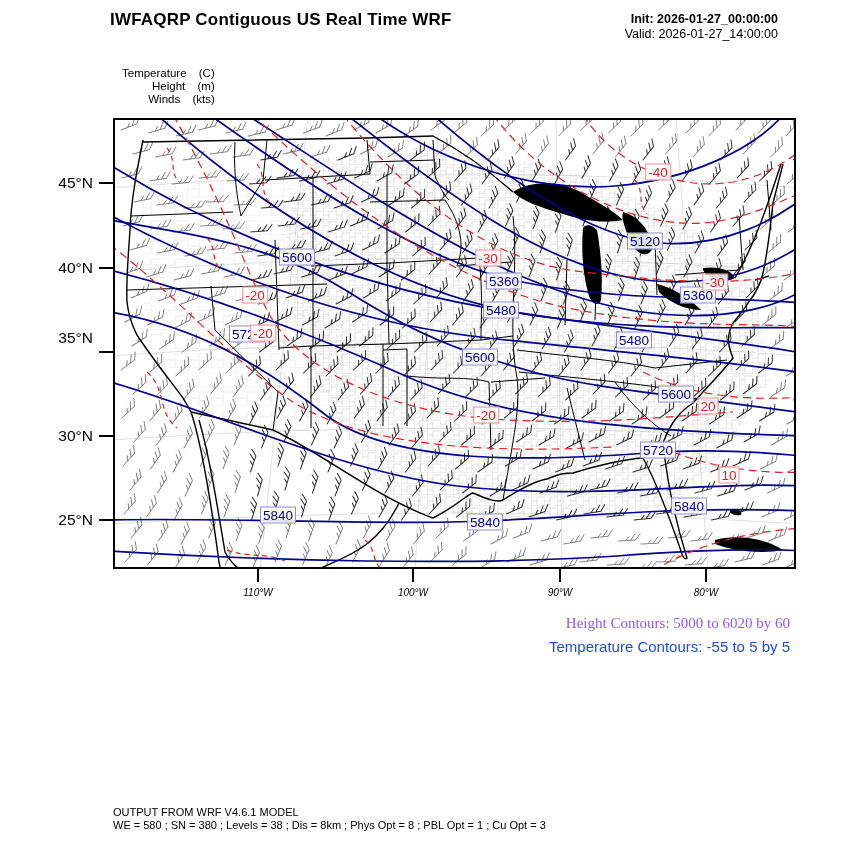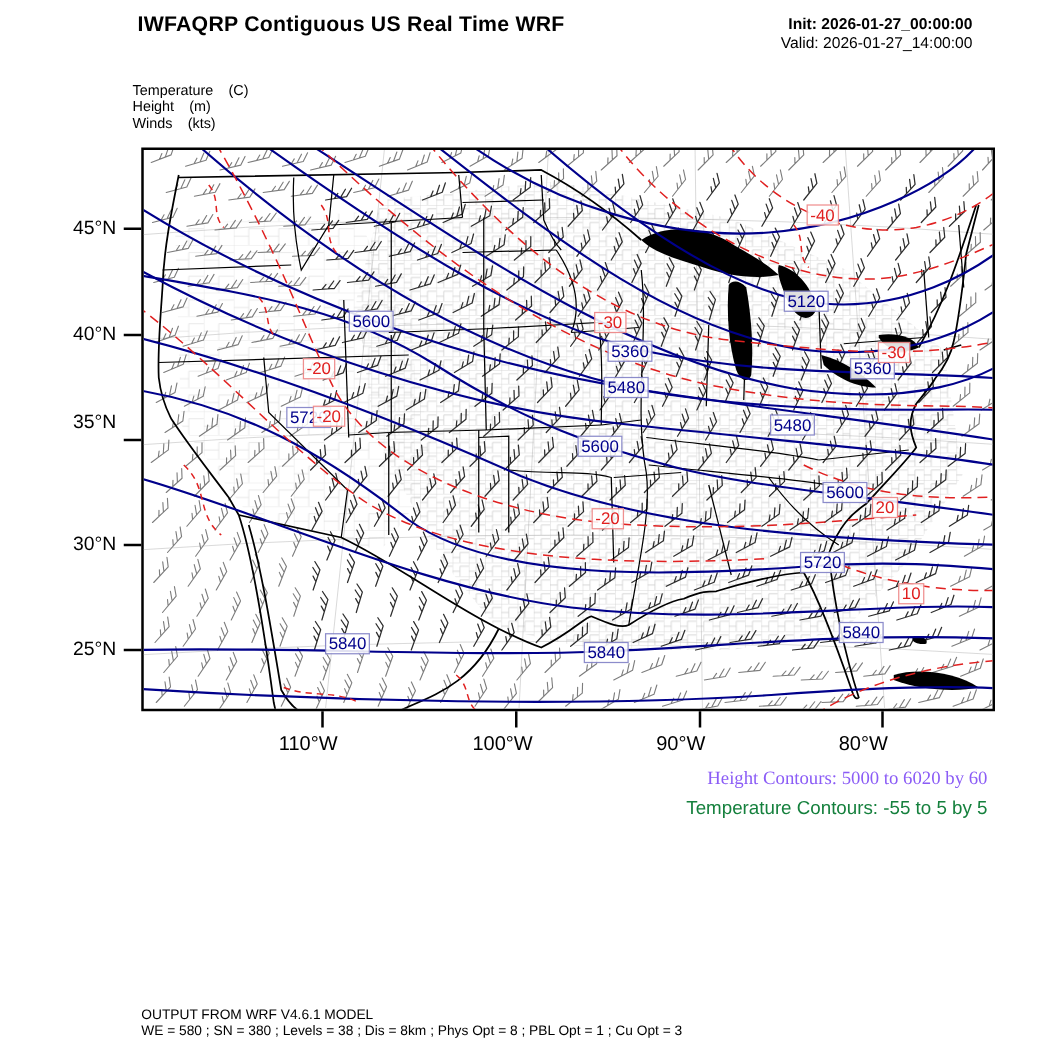--- a/index.html
+++ b/index.html
@@ -1,37 +1,37 @@
 <!DOCTYPE html>
 <html><head>
 <meta charset="utf-8">
 <style>
   html,body{margin:0;padding:0;background:#fff;}
   .page{position:relative;width:850px;height:850px;background:#fff;overflow:hidden;
         font-family:"Liberation Sans","DejaVu Sans",sans-serif;color:#000;}
   .title{position:absolute;left:110px;top:10px;font-size:17px;font-weight:bold;letter-spacing:.2px;}
   .stamp{position:absolute;right:72px;top:12px;text-align:right;font-size:12.5px;line-height:15px;}
   .stamp .init{font-weight:bold;}
-  .legend{position:absolute;left:106px;top:67px;font-size:11.5px;line-height:13px;}
+  .legend{position:absolute;left:122px;top:67px;font-size:11.5px;line-height:13px;text-align:right;}
   .legend .row span{display:inline-block;}
   .legend .unit{margin-left:9px;}
   .map-frame{position:absolute;left:113px;top:118px;width:683px;height:451px;
              border:2px solid #000;box-sizing:border-box;background:#fff;}
   .map-frame svg{position:absolute;left:0;top:0;}
   .clabel{position:absolute;transform:translate(-50%,-50%);font-size:13.5px;line-height:15px;
           padding:0 2px;background:rgba(255,255,255,.88);white-space:nowrap;}
   .clabel.height{color:#00008b;border:1px solid rgba(0,0,139,.45);}
   .clabel.temp{color:#e02020;border:1px solid rgba(224,32,32,.5);}
   .lat-tick{position:absolute;width:14px;height:2px;background:#000;left:99px;}
   .lat-label{position:absolute;width:60px;left:33px;text-align:right;font-size:15.5px;}
   .lon-tick{position:absolute;width:2px;height:13px;background:#000;top:569px;}
-  .lon-label{position:absolute;width:70px;text-align:left;font-size:16px;top:587px;}
+  .lon-label{position:absolute;width:70px;text-align:center;font-size:10px;top:587px;font-style:italic;}
   .contour-info{position:absolute;right:60px;top:612px;text-align:right;font-size:15px;line-height:23px;}
   .contour-info .hgt{color:#8b5cf6;font-family:Liberation Serif, serif;}
-  .contour-info .tmp{color:#15803d;}
+  .contour-info .tmp{color:#1d4ed8;}
   .footer{position:absolute;left:113px;top:806px;font-size:11px;line-height:13px;}
   .footer .l1{font-weight:bold;font-weight:normal;}
 </style>
 </head>
 <body>
 
 <div class="page">
 
   <div class="title">IWFAQRP Contiguous US Real Time WRF</div>
 

